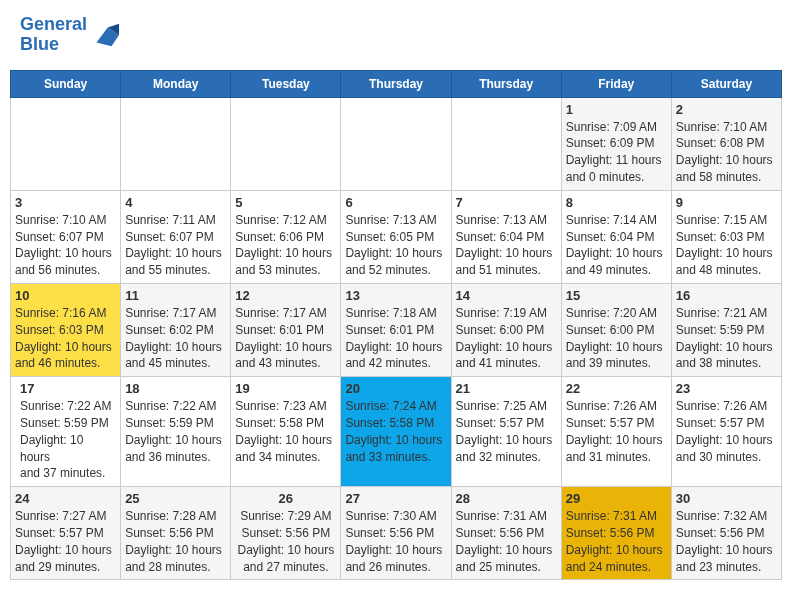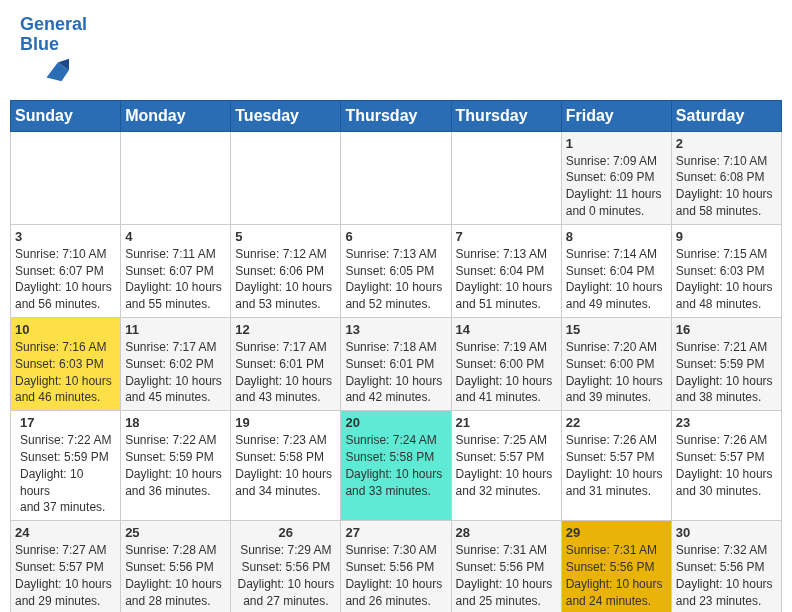--- a/index.html
+++ b/index.html
@@ -50,22 +50,22 @@
     }
     .calendar {
       width: 100%;
       border-collapse: collapse;
       font-size: 10px;
     }
     .calendar th {
       background-color: #2a6db5;
       color: white;
       padding: 6px 4px;
-      text-align: left;
-      font-size: 16px;
+      text-align: center;
+      font-size: 12px;
       font-weight: bold;
       border: 1px solid #1a5a9a;
       margin-left: 18px;
     }
     .calendar td {
       border: 1px solid #ccc;
       vertical-align: top;
       padding: 4px;
       width: 110px;
       min-height: 80px;
@@ -92,21 +92,21 @@
     .empty-cell {
       background: #fff !important;
     }
   </style>
 </head>
 <body>
 
 <div class="header">
   <div class="logo">
     <div>
-      <div style="display:flex;align-items:center;flex-direction:column;">
+      <div style="display:flex;align-items:center;">
         <span class="logo-text">
           <span>General</span><br><span style="color:#2a6db5;">Blue</span>
         </span>
         <svg class="logo-icon" viewBox="0 0 40 40" xmlns="http://www.w3.org/2000/svg">
           <polygon points="10,30 25,10 40,20 30,35" fill="#2a6db5"></polygon>
           <polygon points="25,10 40,5 40,20" fill="#1a4a8a"></polygon>
         </svg>
       </div>
     </div>
   </div>
@@ -210,21 +210,21 @@
           <div class="day-info">Sunrise: 7:22 AM<br>Sunset: 5:59 PM<br>Daylight: 10 hours<br>and 37 minutes.</div>
         </td>
         <td style="background: rgb(255, 255, 255);">
           <span class="day-number">18</span>
           <div class="day-info">Sunrise: 7:22 AM<br>Sunset: 5:59 PM<br>Daylight: 10 hours<br>and 36 minutes.</div>
         </td>
         <td style="background: rgb(255, 255, 255);">
           <span class="day-number">19</span>
           <div class="day-info">Sunrise: 7:23 AM<br>Sunset: 5:58 PM<br>Daylight: 10 hours<br>and 34 minutes.</div>
         </td>
-        <td style="background: #5eead4; margin-left: 33px;">
+        <td style="background: #0ea5e9; margin-left: 33px;">
           <span class="day-number">20</span>
           <div class="day-info">Sunrise: 7:24 AM<br>Sunset: 5:58 PM<br>Daylight: 10 hours<br>and 33 minutes.</div>
         </td>
         <td style="background: rgb(255, 255, 255);">
           <span class="day-number">21</span>
           <div class="day-info">Sunrise: 7:25 AM<br>Sunset: 5:57 PM<br>Daylight: 10 hours<br>and 32 minutes.</div>
         </td>
         <td style="background: rgb(255, 255, 255);">
           <span class="day-number">22</span>
           <div class="day-info">Sunrise: 7:26 AM<br>Sunset: 5:57 PM<br>Daylight: 10 hours<br>and 31 minutes.</div>

